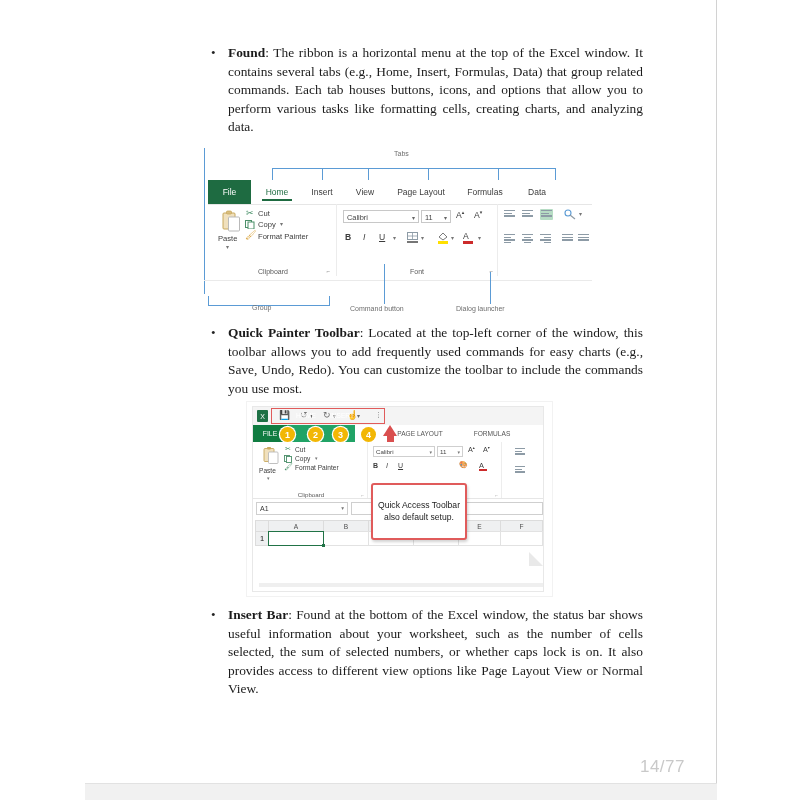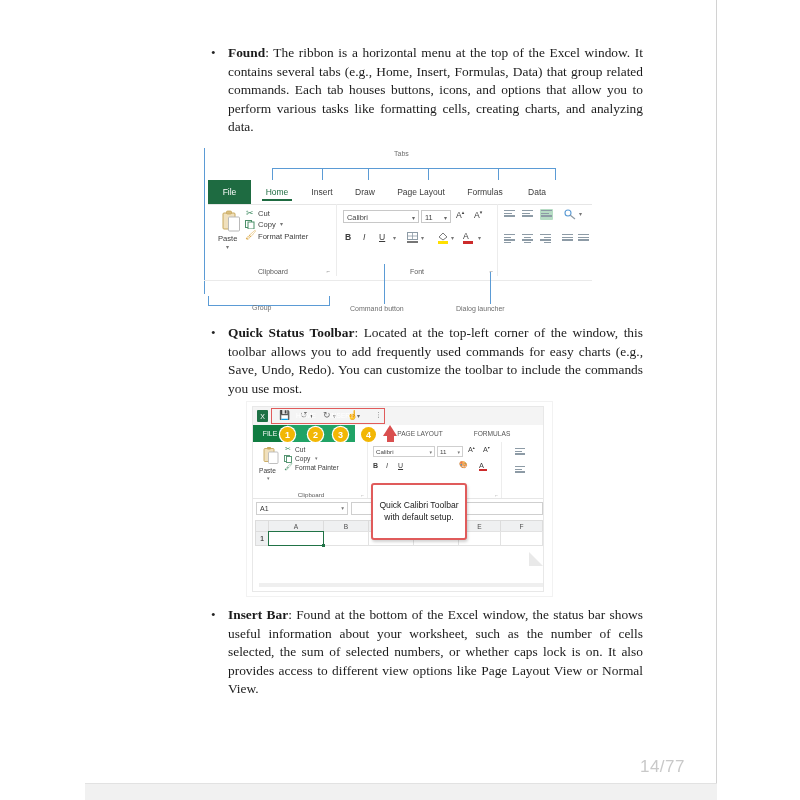--- a/index.html
+++ b/index.html
@@ -213,21 +213,21 @@
       <div class="tick" style="left:226px;"></div>
       <div class="tick" style="left:282.6px;"></div>
     </div>
 
     <div id="ribbon-box">
 
       <div id="ribbon-tabrow">
         <div id="file-tab">File</div>
         <div class="rb-tab active" style="left:50px;width:38px;">Home</div>
         <div class="rb-tab" style="left:96px;width:36px;">Insert</div>
-        <div class="rb-tab" style="left:140px;width:34px;">Draw</div>
+        <div class="rb-tab" style="left:140px;width:34px;">View</div>
         <div class="rb-tab" style="left:182px;width:62px;">Page Layout</div>
         <div class="rb-tab" style="left:252px;width:50px;">Formulas</div>
         <div class="rb-tab" style="left:312px;width:34px;">Data</div>
       </div>
 
       <div id="grp-clipboard">
         <div class="clip-paste">
           <svg width="19" height="22" viewBox="0 0 19 22">
             <rect x="1" y="3" width="12" height="16" rx="1" fill="#f0e0bd" stroke="#c8a85c" stroke-width="1"></rect>
             <rect x="4.5" y="1" width="5" height="3" rx="1" fill="#d9bd7e" stroke="#c8a85c" stroke-width=".8"></rect>
@@ -359,21 +359,21 @@
     <div class="blue-line" style="left:180px;top:118px;width:1.4px;height:40px;"></div>
     <div class="annot-label" style="left:146px;top:159px;">Command button</div>
 
     <div class="blue-line" style="left:286px;top:126px;width:1.4px;height:32px;"></div>
     <div class="annot-label" style="left:252px;top:159px;">Dialog launcher</div>
   </div>
 
   <div class="bullet-block" style="left:206px;top:324px;width:440px;">
     <div class="bullet-dot">•</div>
     <div class="bullet-text">
-      <b>Quick Status Toolbar</b><span>: Located at the top-left corner of the window, this toolbar allows you to add frequently used commands for easy charts (e.g., Save, Undo, Redo). You can customize the toolbar to include the commands you use most.</span>
+      <b>Quick Painter Toolbar</b><span>: Located at the top-left corner of the window, this toolbar allows you to add frequently used commands for easy charts (e.g., Save, Undo, Redo). You can customize the toolbar to include the commands you use most.</span>
     </div>
   </div>
 
   <div id="fig-qat">
     <div id="qat-inner">
 
       <div id="qat-titlebar">
         <div id="qat-xl-icon">X</div>
         <div id="qat-redbox"></div>
         <span class="qat-ico" style="left:26px;top:3px;color:#8a6ea8;">💾</span>
@@ -489,21 +489,21 @@
         <div class="gcell" style="left:158px;top:11px;width:46px;"></div>
         <div class="gcell" style="left:203px;top:11px;width:43px;"></div>
         <div class="gcell" style="left:245px;top:11px;width:43px;"></div>
         <div id="cell-a1" style="left:13px;top:11px;width:56px;height:15px;">
             <span class="handle"></span>
           </div>
         <div id="pagecurl"></div>
       </div>
 
       <div id="callout-box">
-        <div class="txt">Quick Calibri Toolbar with default setup.</div>
+        <div class="txt">Quick Access Toolbar also default setup.</div>
       </div>
 
       <div id="qat-shadow"></div>
     </div>
   </div>
 
   <div class="bullet-block" style="left:206px;top:606px;width:440px;">
     <div class="bullet-dot">•</div>
     <div class="bullet-text">
       <b>Insert Bar</b><span>: Found at the bottom of the Excel window, the status bar shows useful information about your worksheet, such as the number of cells selected, the sum of selected numbers, or whether caps lock is on. It also provides access to different view options like Page Layout View or Normal View.</span>

